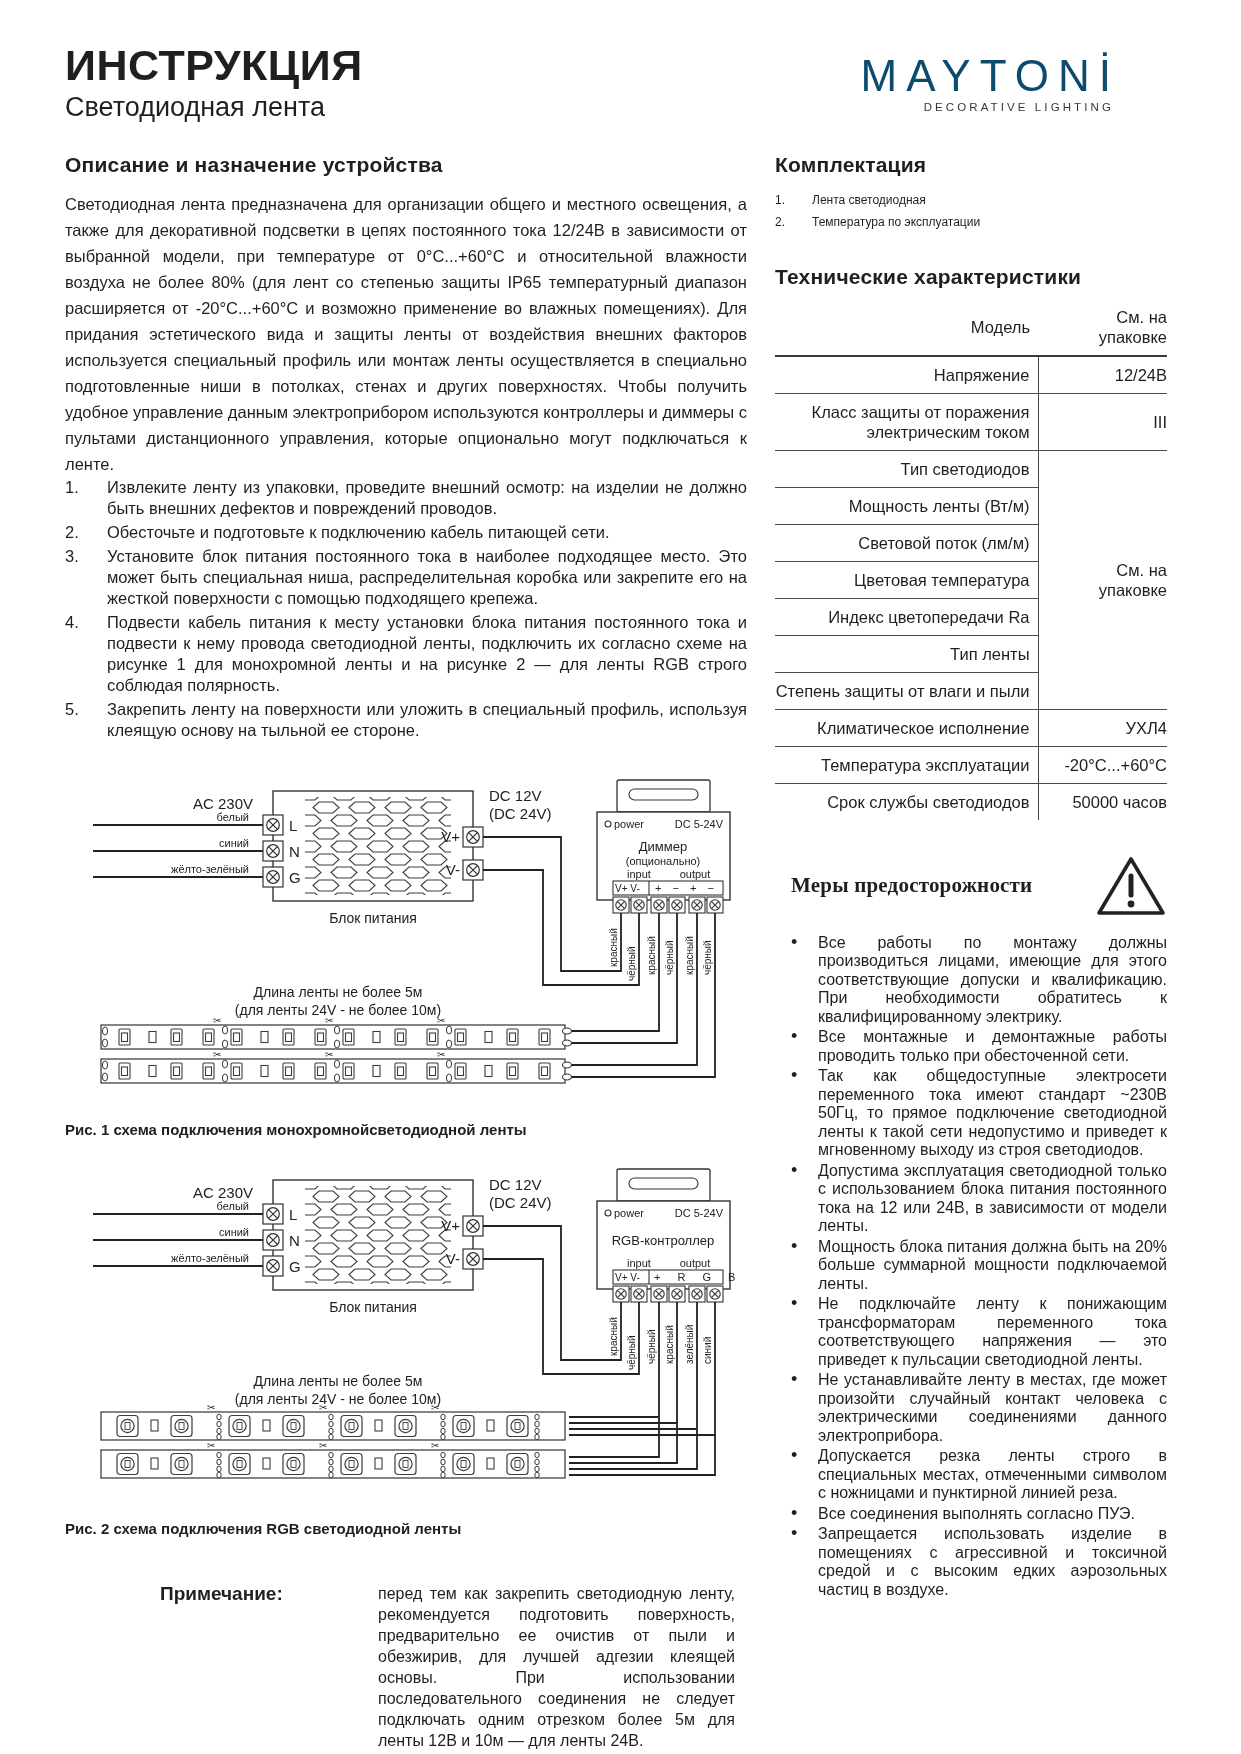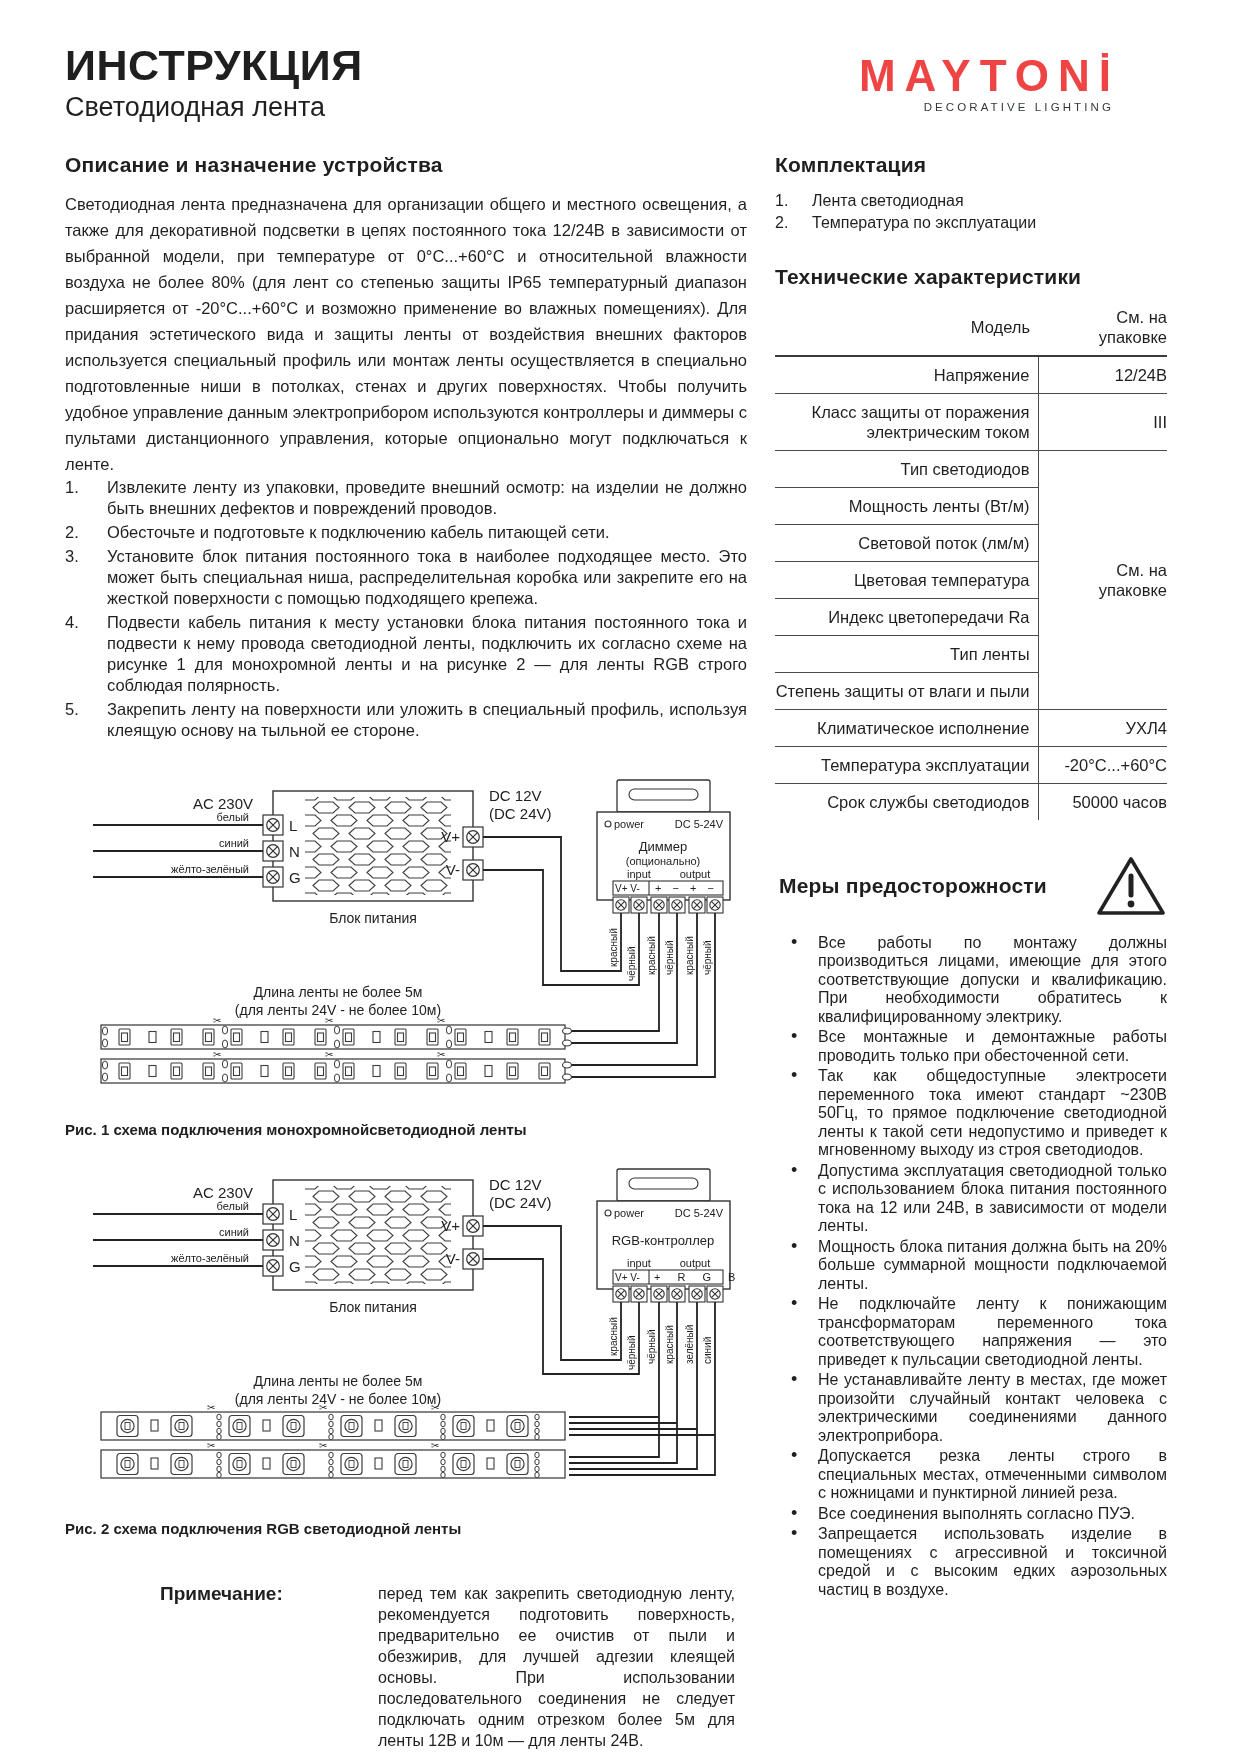--- a/index.html
+++ b/index.html
@@ -3,44 +3,44 @@
 <meta charset="utf-8">
 <style>
   html,body{margin:0;padding:0;background:#ffffff;}
   body{width:1241px;font-family:"Liberation Sans",sans-serif;color:#1f1f1f;}
   .page{box-sizing:border-box;width:1177px;height:1754px;padding:44px 66px 12px 65px;overflow:hidden;}
   
   .header{display:flex;justify-content:space-between;align-items:flex-start;}
   .title{font-size:43px;font-weight:bold;line-height:1.02;letter-spacing:.5px;}
   .subtitle{font-size:27px;margin-top:4px;}
   .brand-wrap{text-align:right;margin-top:10px;}
-  .brand{font-size:44px;font-weight:bold;letter-spacing:9px;margin-right:-9px;color:#ef4444;line-height:1;margin-left:28px;}
+  .brand{font-size:44px;font-weight:normal;letter-spacing:9px;margin-right:-9px;color:#0c4a6e;line-height:1;margin-left:28px;}
   .brand-tagline{font-size:11.5px;letter-spacing:3.1px;margin-right:-3px;color:#33383b;margin-top:3px;}
   
   .columns{display:flex;margin-top:30px;}
   .col-left{width:682px;flex:0 0 682px;}
   .col-right{width:392px;flex:0 0 392px;margin-left:28px;}
   h2{font-size:21px;margin:0 0 14px 0;letter-spacing:.2px;}
   .body-text{font-size:16.5px;line-height:26px;text-align:justify;margin:0;}
   
   ol.numlist{list-style:none;margin:0;padding:0;counter-reset:n;}
-  ol.numlist li{position:relative;padding-left:37px;font-size:16px;line-height:19.5px;text-align:justify;counter-increment:n;margin-bottom:3px;}
+  ol.numlist li{position:relative;padding-left:37px;font-size:12px;line-height:19.5px;text-align:justify;counter-increment:n;margin-bottom:3px;}
   ol.numlist li::before{content:counter(n) ".";position:absolute;left:0;top:0;}
   ol.numlist.wide li{padding-left:42px;line-height:21px;font-size:16.5px;}
   
   table.specs{border-collapse:collapse;width:100%;font-size:16.5px;table-layout:fixed;text-align:right;}
   table.specs td{padding:8px 0;vertical-align:middle;line-height:20px;}
   table.specs td.lbl{width:255px;padding-right:8px;}
   table.specs td.val{padding-left:12px;}
   table.specs tr + tr td{border-top:1px solid #4a4a4a;}
   table.specs tr.r1 td{border-bottom:2px solid #3a3a3a;}
   table.specs tr:not(.r1) td.val{border-left:1px solid #4a4a4a;}
   
   .prec-head{display:flex;justify-content:space-between;align-items:center;margin:34px 0 16px 0;}
-  .prec-head h2{margin:4px;}
+  .prec-head h2{margin:16px;font-family:Liberation Serif, serif;}
   ul.bullets{list-style:none;margin:0;padding:0;}
   ul.bullets li{position:relative;padding-left:43px;font-size:16px;line-height:18.5px;text-align:justify;margin-bottom:2px;}
   ul.bullets li::before{content:"•";position:absolute;left:16px;top:-1px;font-size:18px;}
   
   .figure{margin-left:28px;}
   .fig-caption{font-size:15px;font-weight:bold;margin:12px 0 0 0;}
   svg text{fill:#222;}
   .note{display:flex;margin:46px 0 0 95px;}
   .note-label{font-weight:bold;font-size:19px;white-space:nowrap;width:200px;flex:0 0 200px;}
   .note-body{width:357px;flex:0 0 357px;font-size:16px;line-height:21px;text-align:justify;margin-left:18px;}

